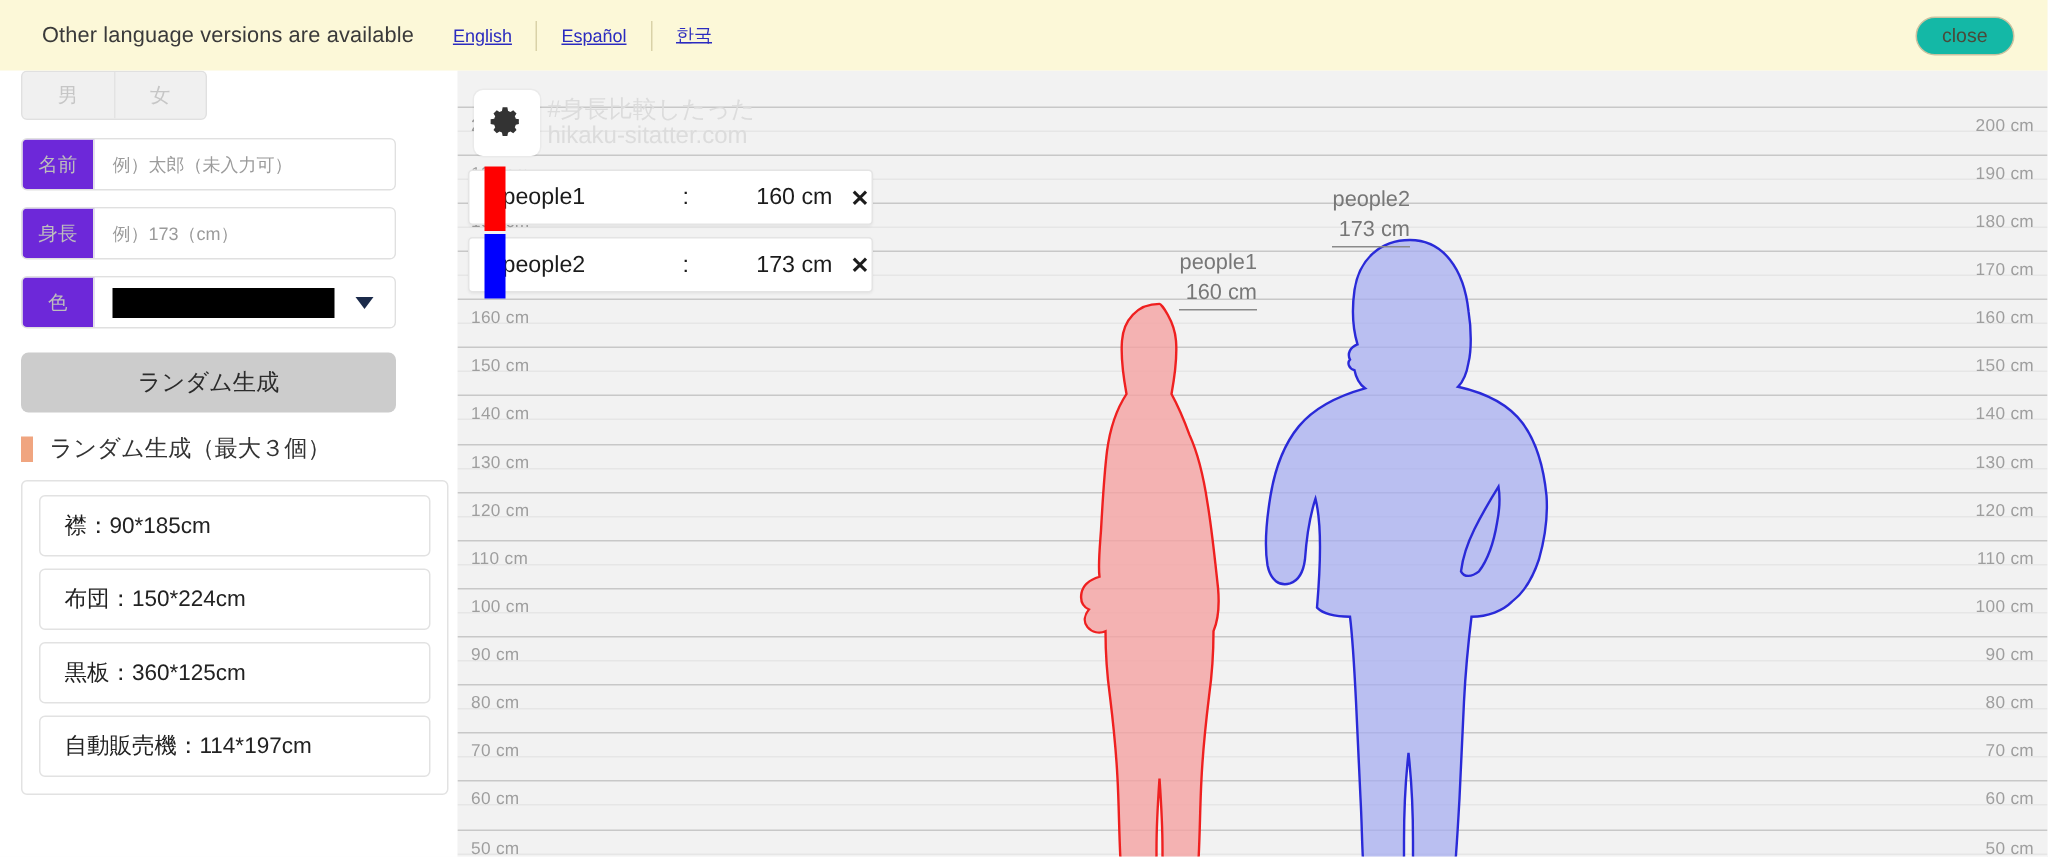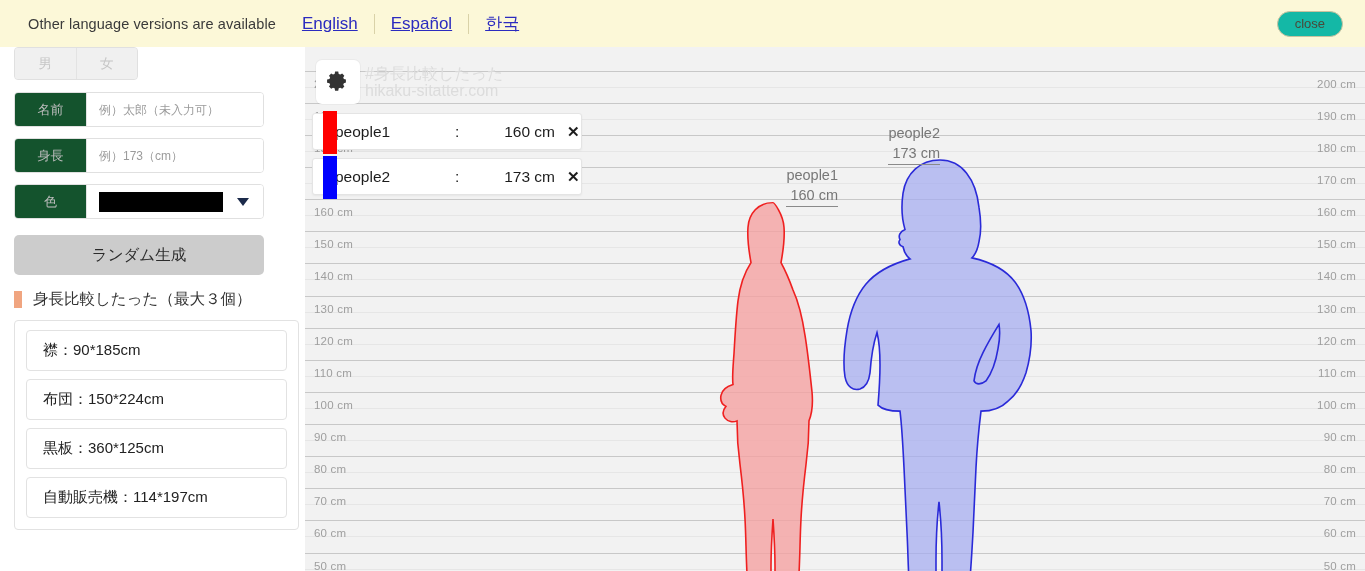--- a/index.html
+++ b/index.html
@@ -21,21 +21,21 @@
     z-index: 40;
   }
   #lang-text {
     margin-left: 28px;
     font-size: 14.5px;
     color: #3a3a3a;
     letter-spacing: .1px;
   }
   .lang-links { display: flex; align-items: center; margin-left: 26px; }
   .lang-link {
-    font-size: 17px;
+    font-size: 12px;
     color: #2b2bbf;
     text-decoration: underline;
     cursor: pointer;
     padding: 0 16px;
   }
   .lang-link:first-child { padding-left: 0; }
   .lang-sep { width: 1px; height: 20px; background: #d9d2a8; }
   #close-btn {
     position: absolute; right: 22px; top: 50%;
     transform: translateY(-50%);
@@ -97,23 +97,23 @@
   .field-row {
     display: flex;
     width: 250px; height: 35px;
     border: 1px solid #e0e0e0;
     border-radius: 4px;
     overflow: hidden;
     background: #fff;
     margin-bottom: 11px;
   }
   .field-label {
-    width: 72px;
+    width: 48px;
     display: flex; align-items: center; justify-content: center;
-    background: #14532d;
+    background: #6d28d9;
     color: #bdbdbd;
     font-size: 13px;
     border-right: 1px solid #e3e3e3;
     flex: none;
   }
   .field-input {
     flex: 1;
     border: 0; outline: 0;
     padding: 0 12px;
     font-size: 12px;
@@ -315,21 +315,21 @@
         <div class="color-swatch"></div>
         <div class="caret"></div>
       </div>
     </div>
   </div>
 
   <button id="random-btn">ランダム生成</button>
 
   <div class="section-head">
     <span class="sec-marker"></span>
-    <span class="sec-title">身長比較したった（最大３個）</span>
+    <span class="sec-title">ランダム生成（最大３個）</span>
   </div>
 
   <div id="items-box">
     <button class="item-btn">襟：90*185cm</button>
     <button class="item-btn">布団：150*224cm</button>
     <button class="item-btn">黒板：360*125cm</button>
     <button class="item-btn">自動販売機：114*197cm</button>
   </div>
 </div>
 

